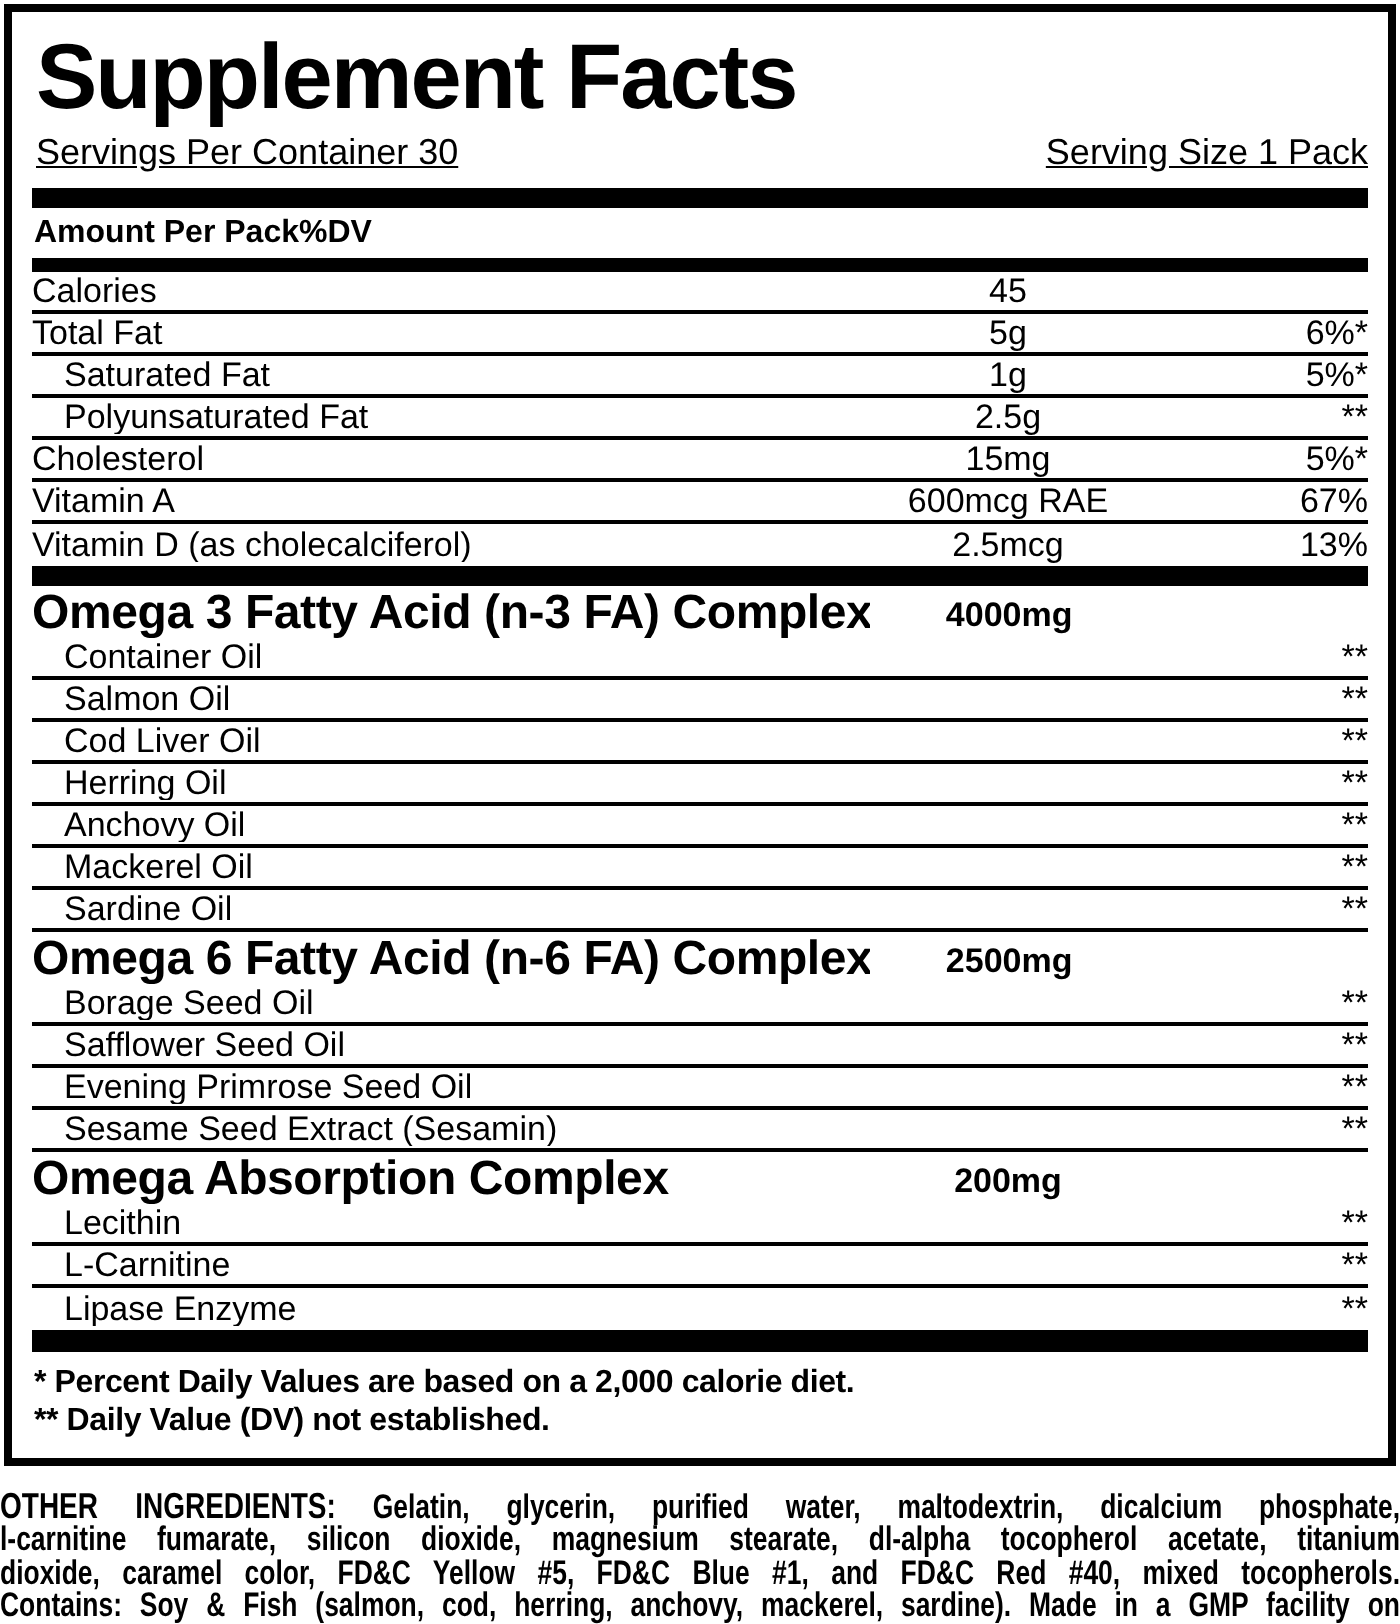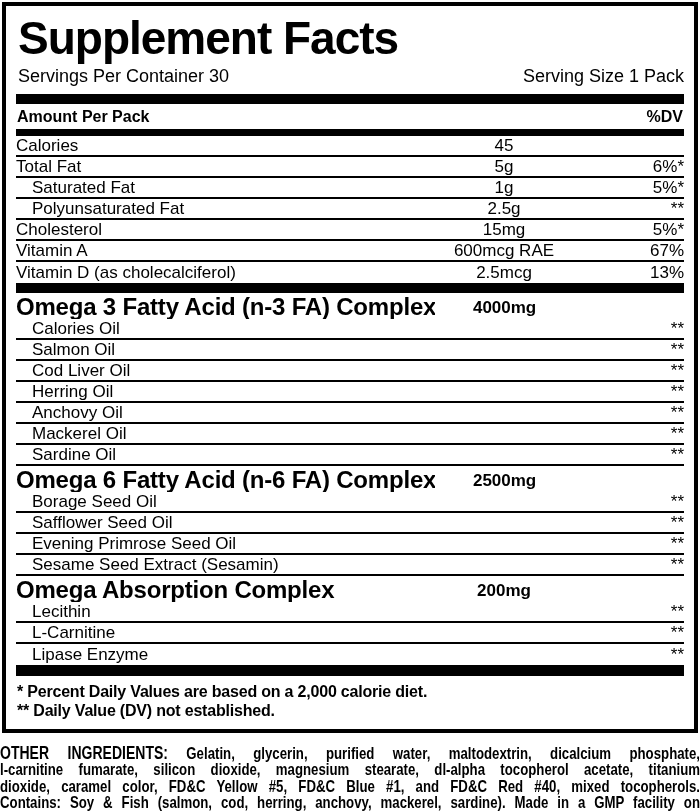--- a/index.html
+++ b/index.html
@@ -27,35 +27,34 @@
     margin: 3px 0 5px 2px;
     white-space: nowrap;
   }
   .serving-row {
     display: flex;
     justify-content: space-between;
     align-items: baseline;
     font-size: 18px;
     line-height: 1.15;
     margin: 0 0 7px 2px;
+    text-decoration: underline;
   }
   .bar { background: #000; width: 100%; }
   .bar-1 { height: 10px; }
   .bar-2 { height: 7px; }
   .bar-3 { height: 10px; }
   .bar-4 { height: 11px; }
 
   .colhdr-row {
     display: flex;
-    justify-content: space-between;
     align-items: baseline;
     font-size: 16px;
     font-weight: bold;
     padding: 4px 1px 3px 1px;
-    gap: 41px;
   }
 
   
   .row {
     display: flex;
     align-items: center;
     height: 21px;
     font-size: 17px;
     line-height: 1.0;
   }
@@ -152,21 +151,21 @@
   <div class="bar bar-3"></div>
 
   <div>
       <div>
         <div class="row header">
           <span class="cell-name">Omega 3 Fatty Acid (n-3 FA) Complex</span>
           <span class="cell-amt">4000mg</span>
           <span class="cell-dv"></span>
         </div>
         <div class="row indent rule">
-          <span class="cell-name">Calories Oil</span>
+          <span class="cell-name">Container Oil</span>
           <span class="cell-amt"></span>
           <span class="cell-dv">**</span>
         </div>
         <div class="row indent rule">
           <span class="cell-name">Salmon Oil</span>
           <span class="cell-amt"></span>
           <span class="cell-dv">**</span>
         </div>
         <div class="row indent rule">
           <span class="cell-name">Cod Liver Oil</span>

